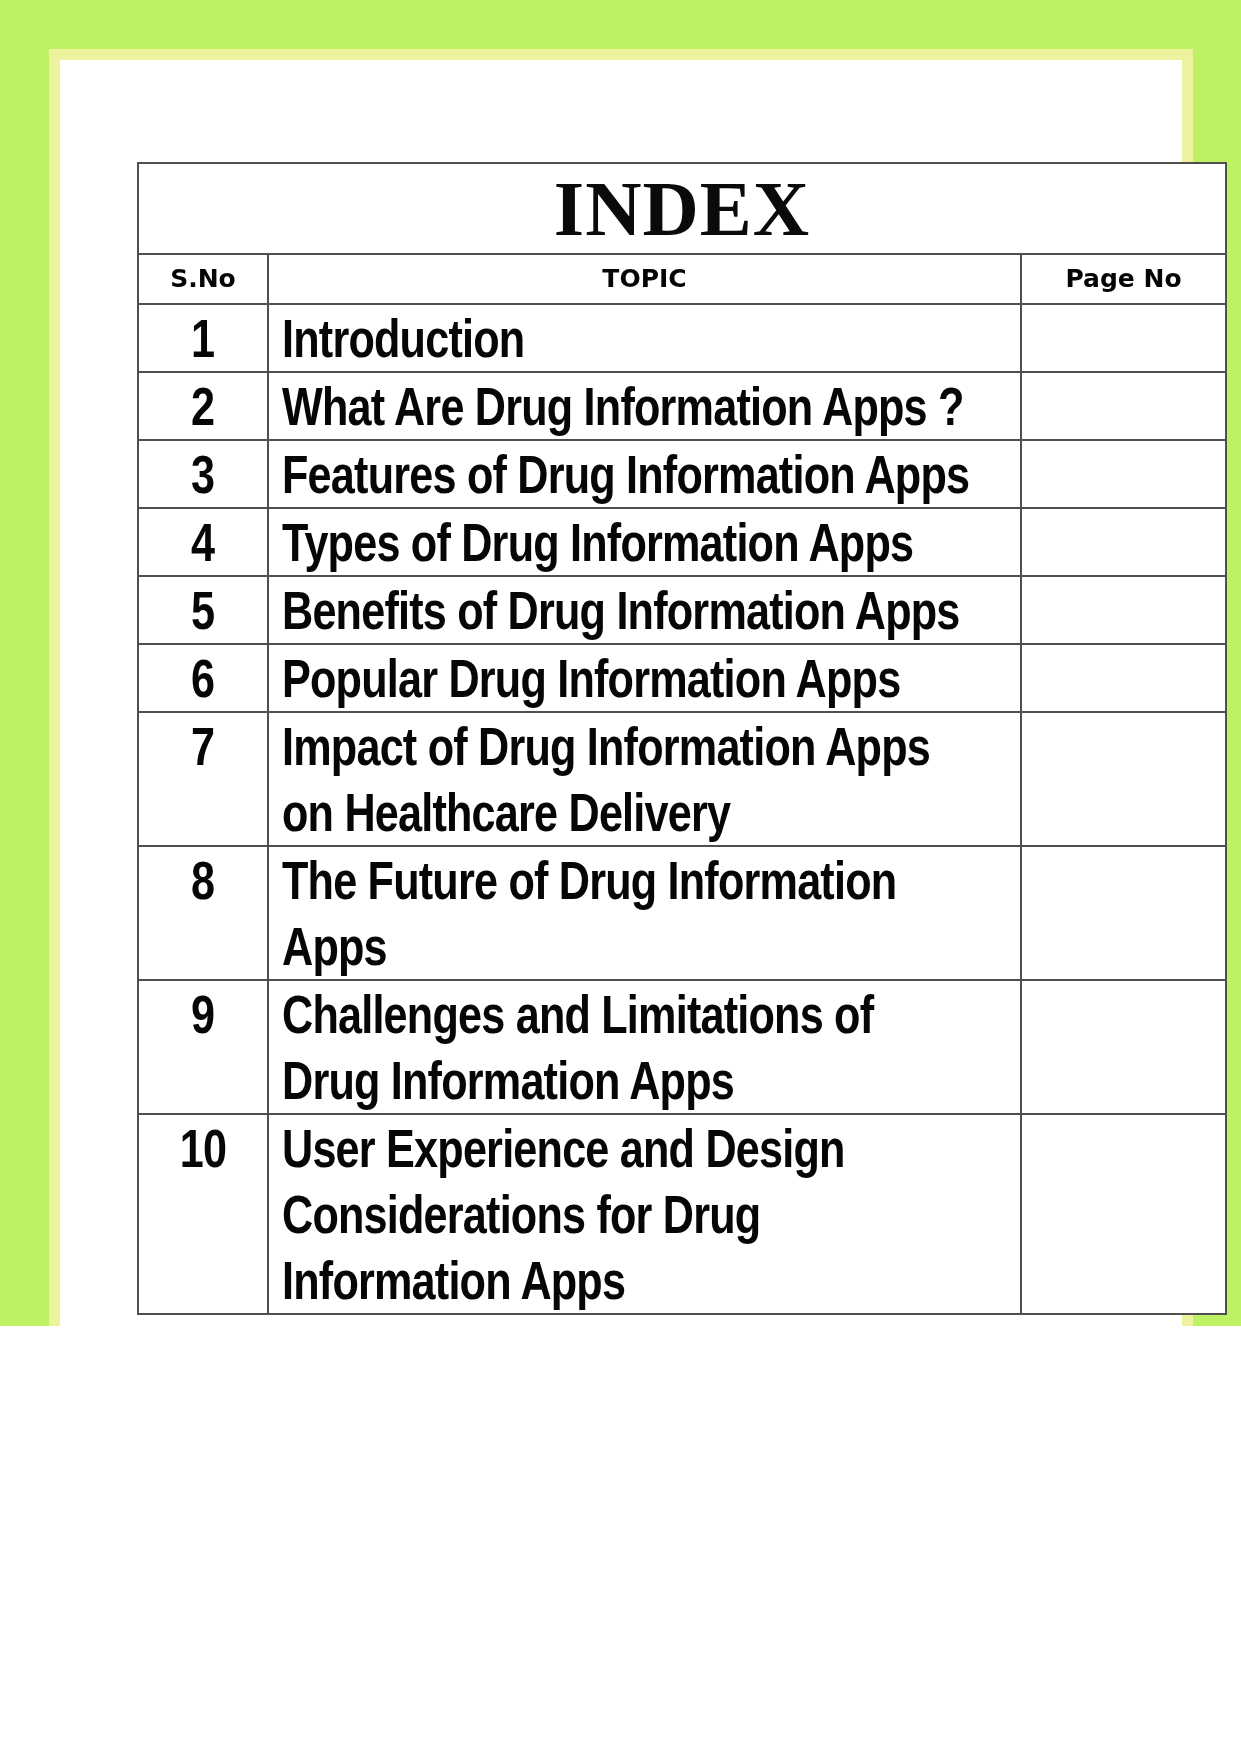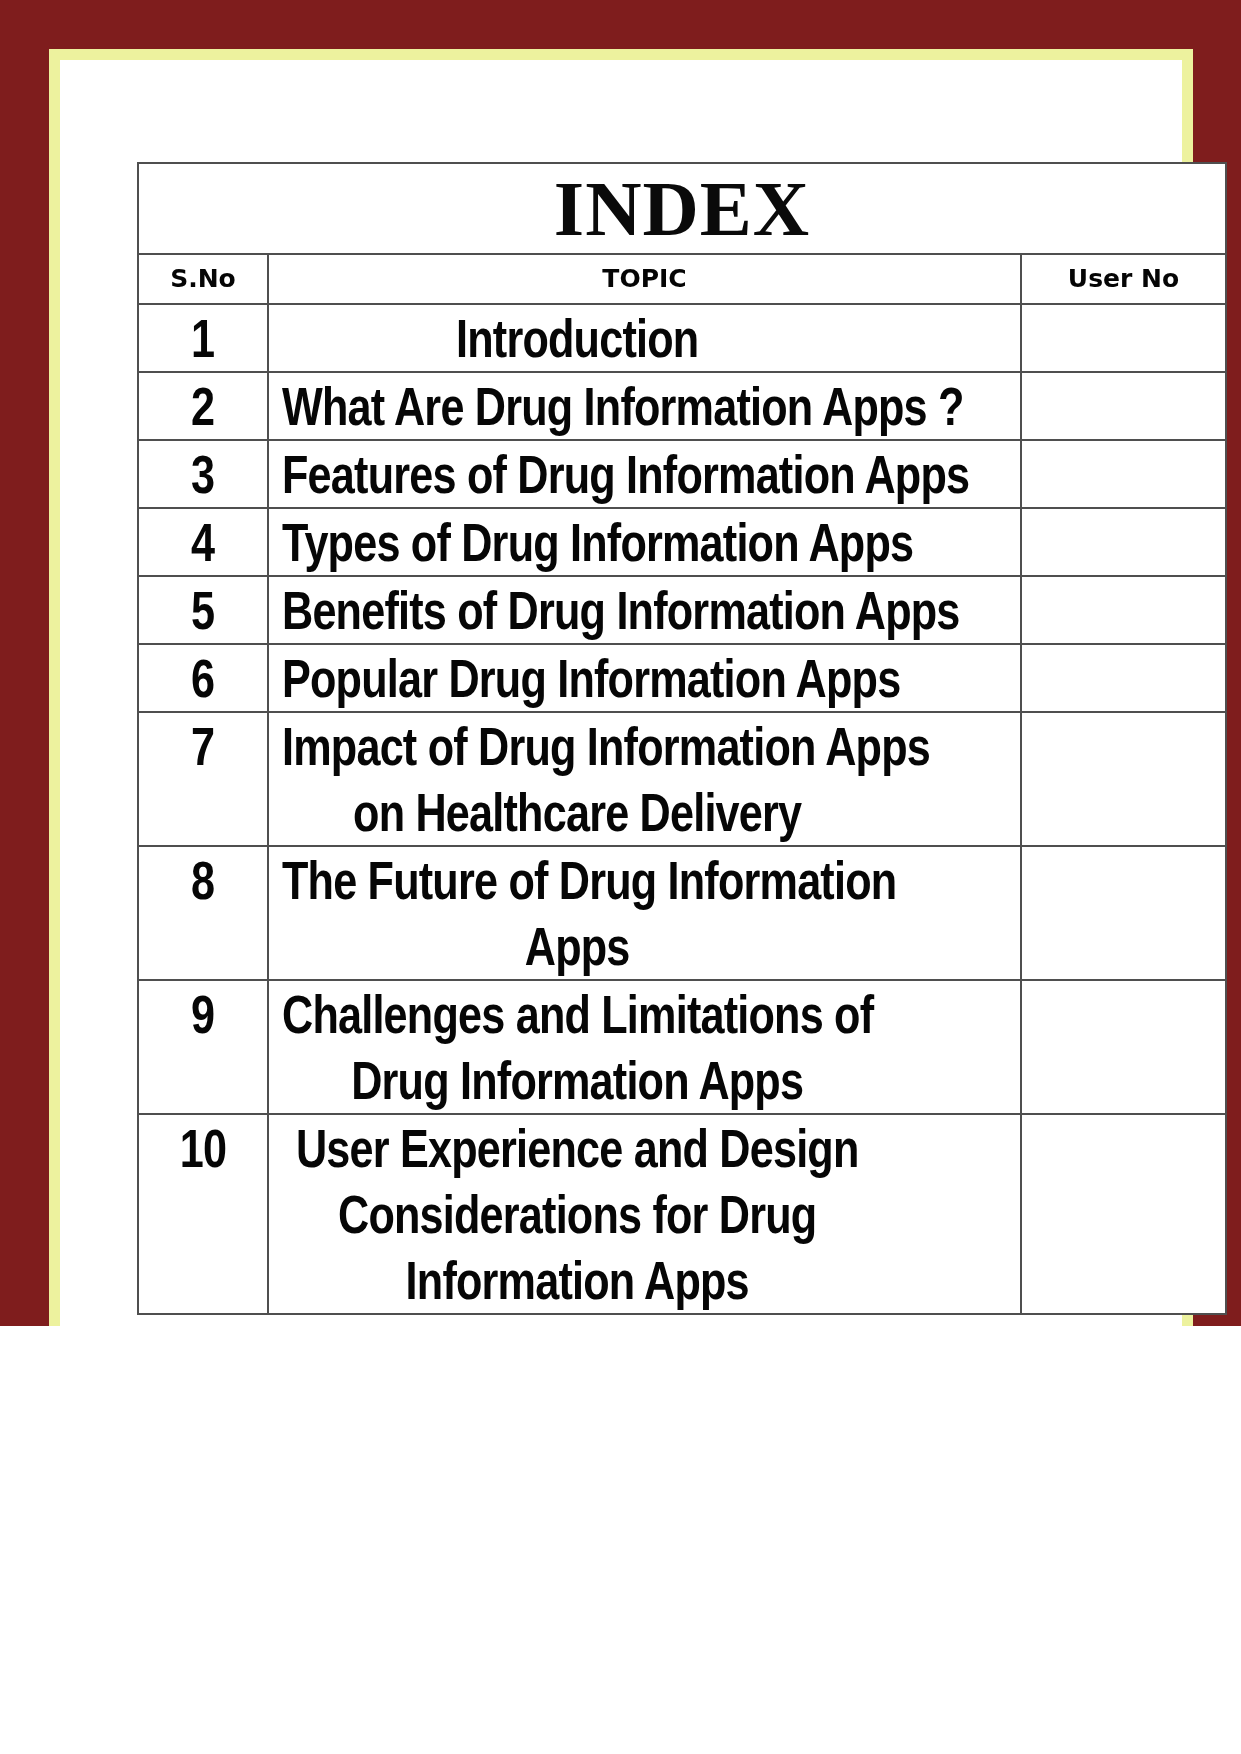--- a/index.html
+++ b/index.html
@@ -4,21 +4,21 @@
 <style>
   html, body {
     margin: 0;
     padding: 0;
     background: #ffffff;
   }
   .page {
     position: relative;
     width: 1241px;
     height: 1326px;
-    background: #7f1d1d;
+    background: #bef264;
     font-family: "Liberation Sans", sans-serif;
     color: #060606;
     overflow: hidden;
   }
   .frame {
     position: absolute;
     left: 49px;
     top: 49px;
     width: 1122px;
     height: 1633px;
@@ -78,21 +78,20 @@
     display: inline-block;
     font-weight: 700;
     font-size: 54px;
     line-height: 66px;
     transform: scaleX(0.8);
     transform-origin: center top;
     letter-spacing: -1px;
   }
   td.topic {
     padding-left: 13px;
-    text-align: center;
   }
   td.topic .line {
     display: block;
     font-weight: 700;
     font-size: 54px;
     line-height: 66px;
     white-space: nowrap;
     transform: scaleX(0.8);
     transform-origin: left top;
     letter-spacing: -1px;
@@ -114,21 +113,21 @@
         <col class="c-topic">
         <col class="c-page">
       </colgroup>
       <thead>
         <tr>
           <td class="title-cell" colspan="3">INDEX</td>
         </tr>
         <tr class="head">
           <th>S.No</th>
           <th>TOPIC</th>
-          <th>User No</th>
+          <th>Page No</th>
         </tr>
       </thead>
       <tbody id="rows">
   <tr>
     <td class="sno">
       <span class="cond">1</span>
     </td>
     <td class="topic">
               <div class="line">Introduction</div>
             </td>

